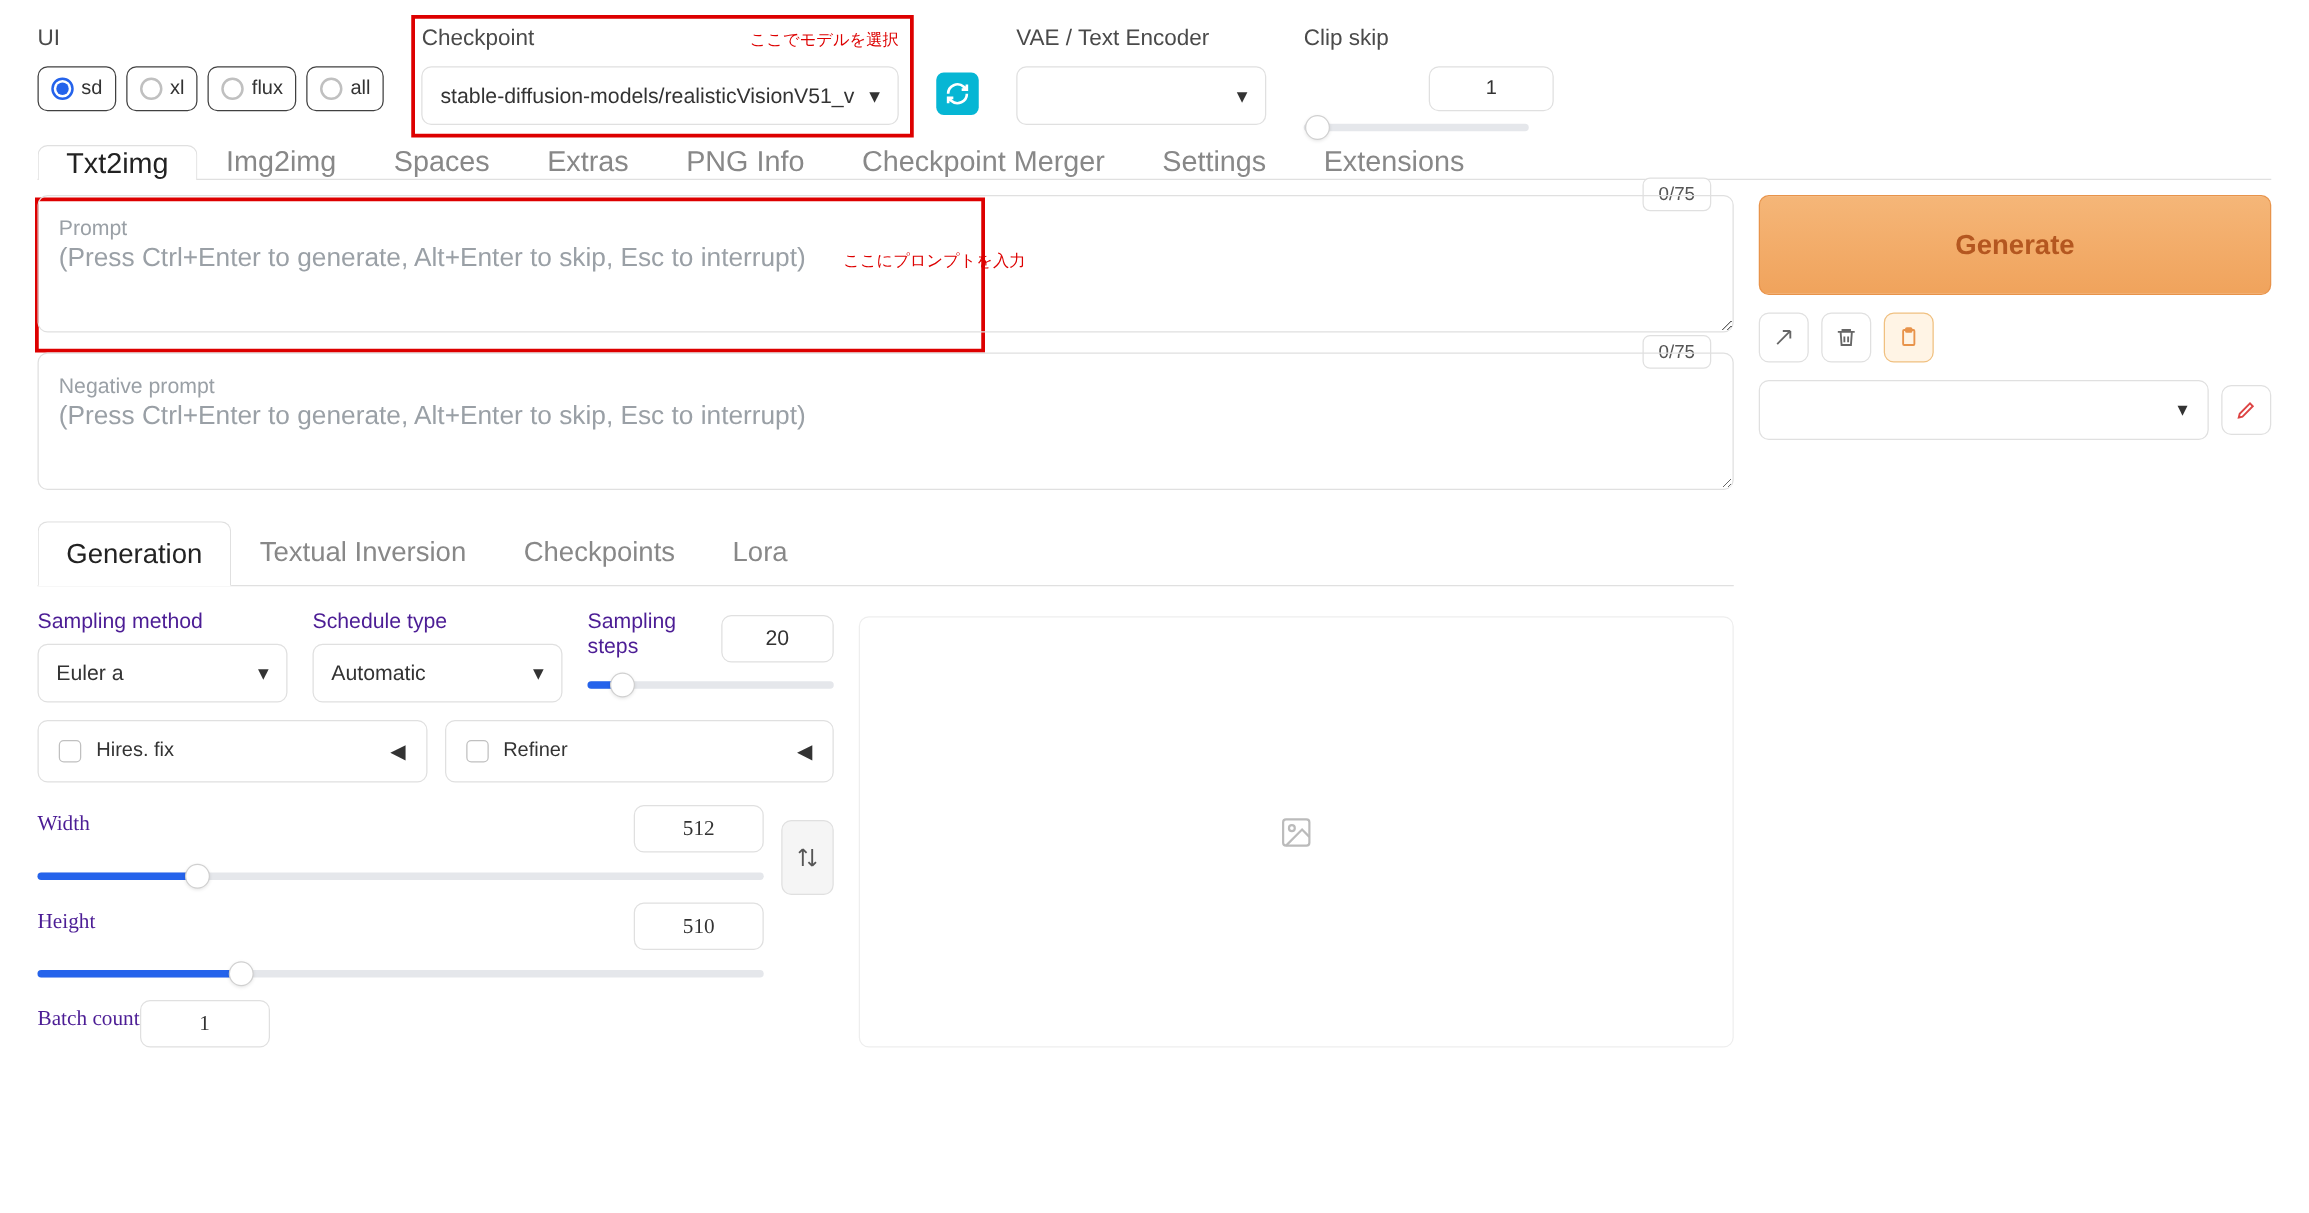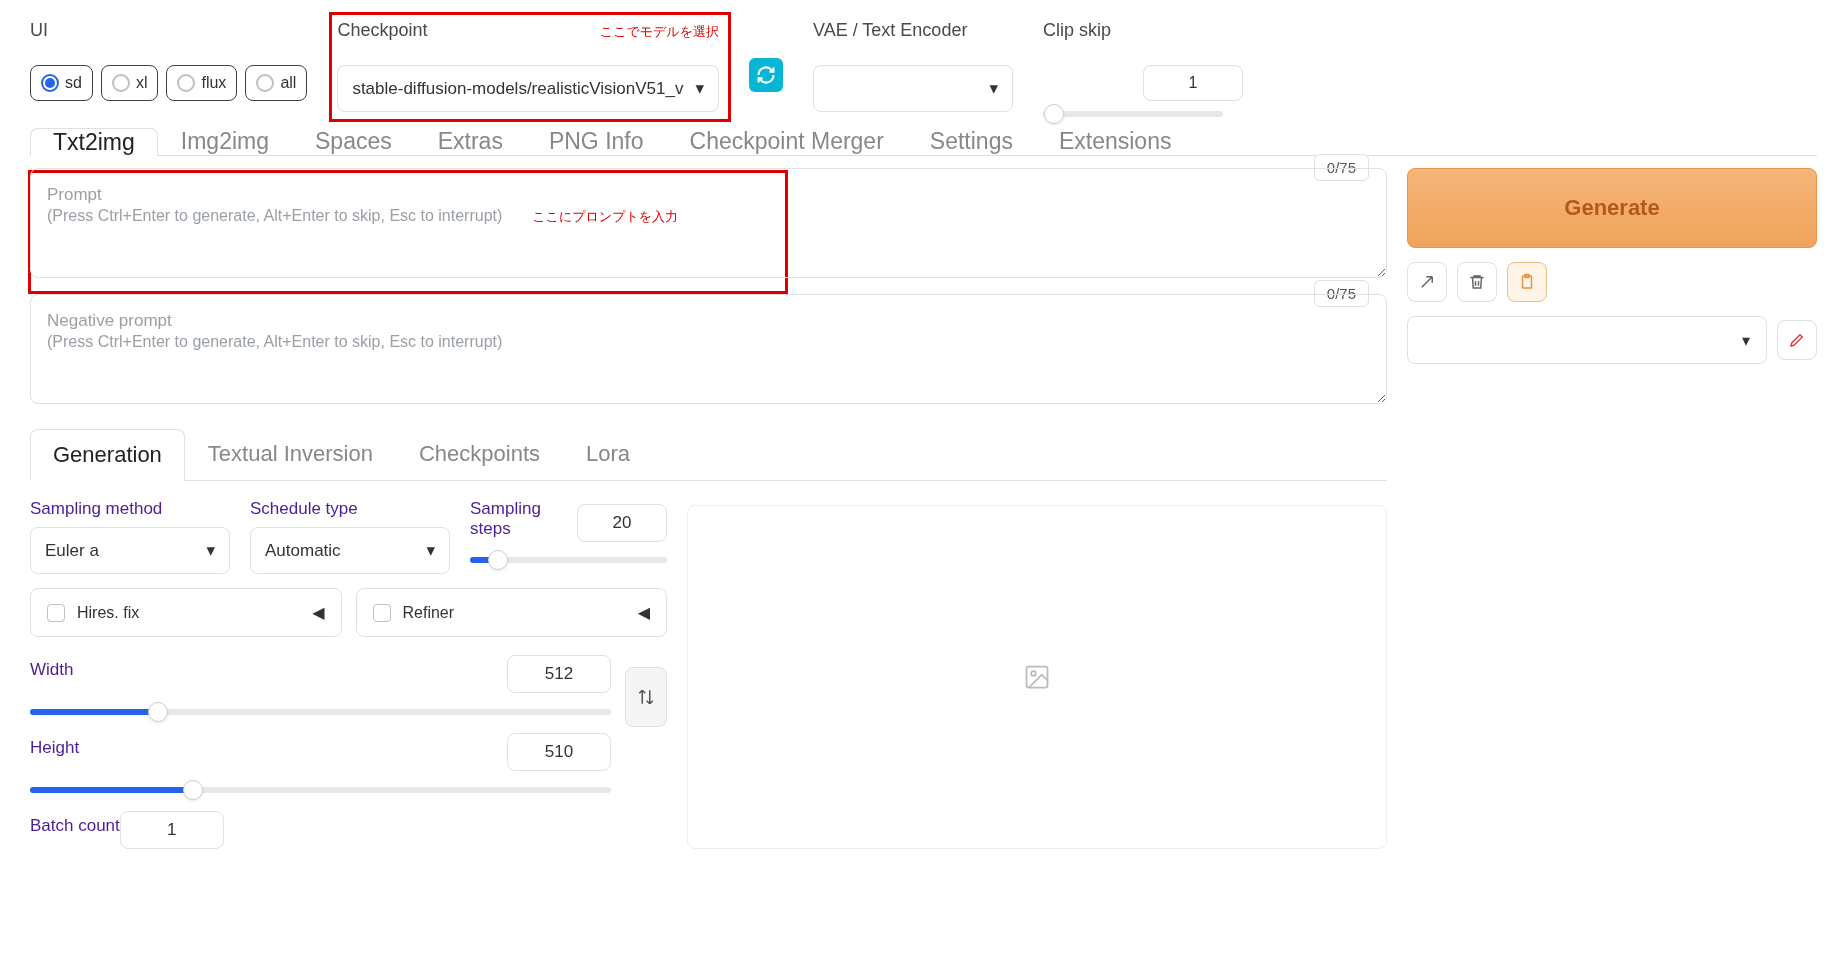--- a/index.html
+++ b/index.html
@@ -1,18 +1,18 @@
 <!DOCTYPE html>
 <html><head>
 <meta charset="utf-8">
 <style>
 * { box-sizing: border-box; margin: 0; padding: 0; }
 body { font-family: -apple-system, BlinkMacSystemFont, "Segoe UI", sans-serif; font-size: 16px; color: #333; background: #fff; padding: 20px 30px; }
 .top-row { display: flex; gap: 30px; align-items: flex-start; margin-bottom: 10px; }
-.top-group { display: flex; flex-direction: column; gap: 20px; }
+.top-group { display: flex; flex-direction: column; gap: 8px; }
 .label { font-size: 18px; color: #4a4a4a; margin-bottom: 4px; }
 .radio-row { display: flex; gap: 8px; align-items: center; }
 .radio-item { display: flex; align-items: center; gap: 6px; padding: 8px 10px; border: 1px solid #404040; border-radius: 8px; cursor: pointer; }
 .radio-circle { width: 18px; height: 18px; border: 2px solid #c0c0c0; border-radius: 50%; display: flex; align-items: center; justify-content: center; }
 .radio-circle.checked { border-color: #2563eb; }
 .radio-circle.checked::after { content: ""; width: 10px; height: 10px; background: #2563eb; border-radius: 50%; }
 .select-box { border: 1px solid #e0e0e0; border-radius: 8px; padding: 12px 14px; font-size: 17px; color: #333; display: flex; align-items: center; justify-content: space-between; min-width: 200px; background: #fff; cursor: pointer; }
 .select-box .caret { margin-left: 12px; }
 .checkpoint-group { position: relative; }
 .red-box { border: 3px solid #d00; position: absolute; pointer-events: none; }
@@ -24,21 +24,21 @@
 .slider-fill { position: absolute; height: 100%; background: #2563eb; border-radius: 3px; left: 0; }
 .slider-thumb { position: absolute; width: 20px; height: 20px; background: #fff; border: 1px solid #d0d0d0; border-radius: 50%; top: -7px; transform: translateX(-50%); box-shadow: 0 1px 3px rgba(0,0,0,0.1); }
 .tabs { display: flex; gap: 0; border-bottom: 1px solid #e0e0e0; margin-top: 10px; }
 .tab { padding: 0 22px; font-size: 23px; color: #888; cursor: pointer; border: 1px solid transparent; border-bottom: none; }
 .tab.active { color: #222; border-color: #e0e0e0; border-radius: 8px 8px 0 0; background: #fff; position: relative; top: 1px; }
 .main-row { display: flex; gap: 20px; margin-top: 0; }
 .left-col { flex: 1; }
 .right-col { width: 410px; }
 .prompt-box { position: relative; border: 1px solid #e0e0e0; border-radius: 8px; padding: 16px; margin-top: 12px; min-height: 110px; resize: both; overflow: auto; }
 .prompt-box .ph-line1 { color: #9aa0a6; font-size: 17px; }
-.prompt-box .ph-line2 { color: #9aa0a6; font-size: 16px; margin-top: 2px; }
+.prompt-box .ph-line2 { color: #9aa0a6; font-size: 21px; margin-top: 2px; }
 .token-badge { position: absolute; top: -14px; right: 18px; background: #fff; border: 1px solid #e0e0e0; border-radius: 6px; padding: 4px 12px; font-size: 15px; color: #555; }
 .prompt-wrap { position: relative; }
 .generate-btn { background: linear-gradient(#f5b678,#f0a35c); border: 1px solid #e8934a; color: #b45720; font-size: 22px; font-weight: 600; border-radius: 8px; padding: 26px 0; text-align: center; cursor: pointer; margin-top: 12px; }
 .icon-row { display: flex; gap: 10px; margin-top: 14px; }
 .icon-btn { width: 40px; height: 40px; border: 1px solid #e0e0e0; border-radius: 8px; display: flex; align-items: center; justify-content: center; cursor: pointer; background: #fff; }
 .icon-btn.hl { background: #fff4e5; border-color: #f0c080; }
 .style-row { display: flex; gap: 10px; margin-top: 14px; align-items: center; }
 .style-select { flex: 1; border: 1px solid #e0e0e0; border-radius: 8px; height: 48px; display: flex; align-items: center; justify-content: flex-end; padding: 0 16px; cursor: pointer; }
 .subtabs { display: flex; gap: 0; border-bottom: 1px solid #e0e0e0; margin-top: 24px; }
 .subtab { padding: 12px 22px; font-size: 22px; color: #888; cursor: pointer; border: 1px solid transparent; }
@@ -47,21 +47,21 @@
 .gen-left { flex: 1; }
 .gen-right { width: 700px; border: 1px solid #eee; border-radius: 8px; min-height: 280px; display: flex; align-items: center; justify-content: center; margin-top: 6px; }
 .row3 { display: flex; gap: 20px; align-items: flex-start; }
 .col { flex: 1; }
 .field-label { font-size: 17px; color: #4c1d95; margin-bottom: 8px; }
 .accordion { border: 1px solid #e0e0e0; border-radius: 8px; padding: 14px 16px; display: flex; align-items: center; justify-content: space-between; cursor: pointer; }
 .accordion .chk { width: 18px; height: 18px; border: 1px solid #c0c0c0; border-radius: 4px; margin-right: 12px; }
 .accordion-left { display: flex; align-items: center; }
 .acc-row { display: flex; gap: 14px; margin-top: 14px; }
 .acc-row .accordion { flex: 1; }
-.dim-row { display: flex; align-items: center; gap: 14px; margin-top: 18px; }
+.dim-row { display: flex; align-items: center; gap: 14px; margin-top: 18px; font-family: Liberation Serif, serif; }
 .dim-num { width: 104px; border: 1px solid #e0e0e0; border-radius: 8px; padding: 8px 0; text-align: center; font-size: 17px; }
 .dim-label-row { display: flex; justify-content: space-between; align-items: center; }
 .swap-btn { width: 42px; height: 60px; border: 1px solid #e0e0e0; border-radius: 8px; background: #f5f5f5; display: flex; align-items: center; justify-content: center; cursor: pointer; margin-top: 30px; }
 .sampling-steps-group { display: flex; flex-direction: column; }
 .steps-head { display: flex; justify-content: space-between; align-items: center; }
 svg { display: block; }
 </style>
 </head>
 <body>
 

